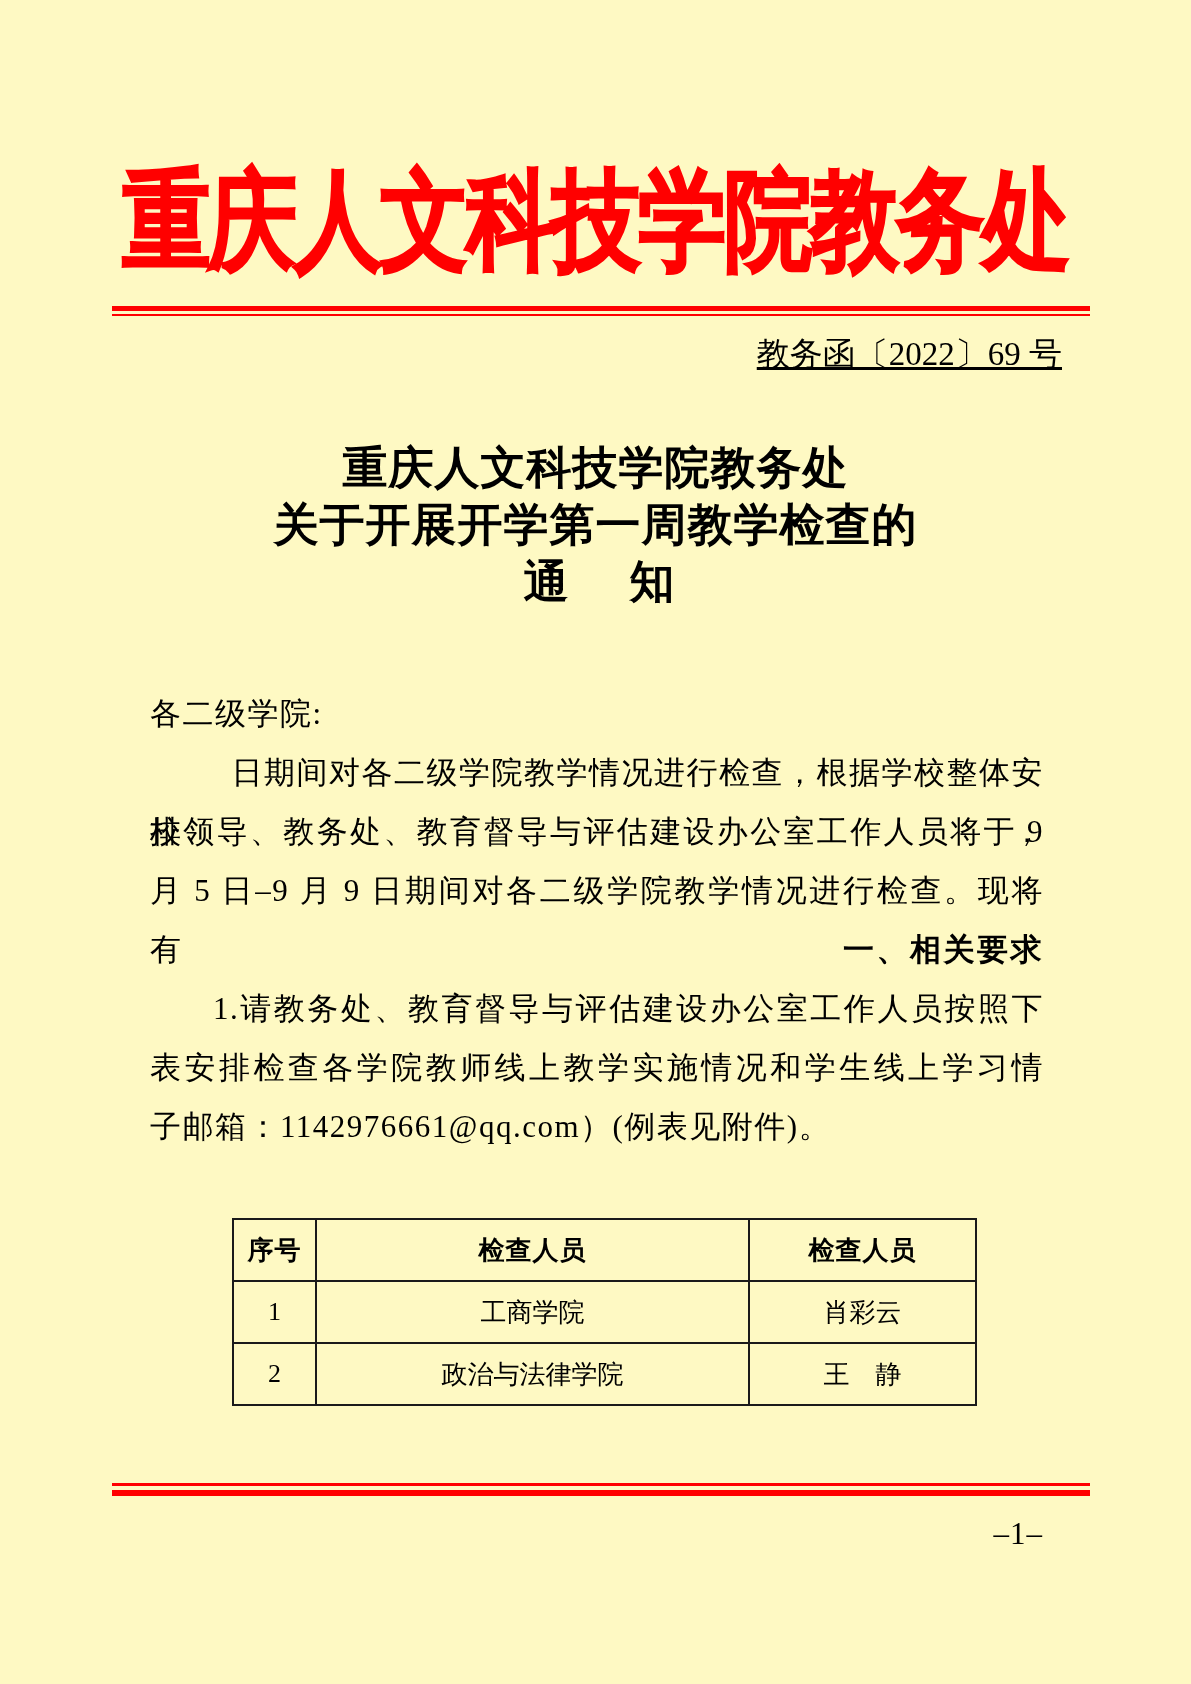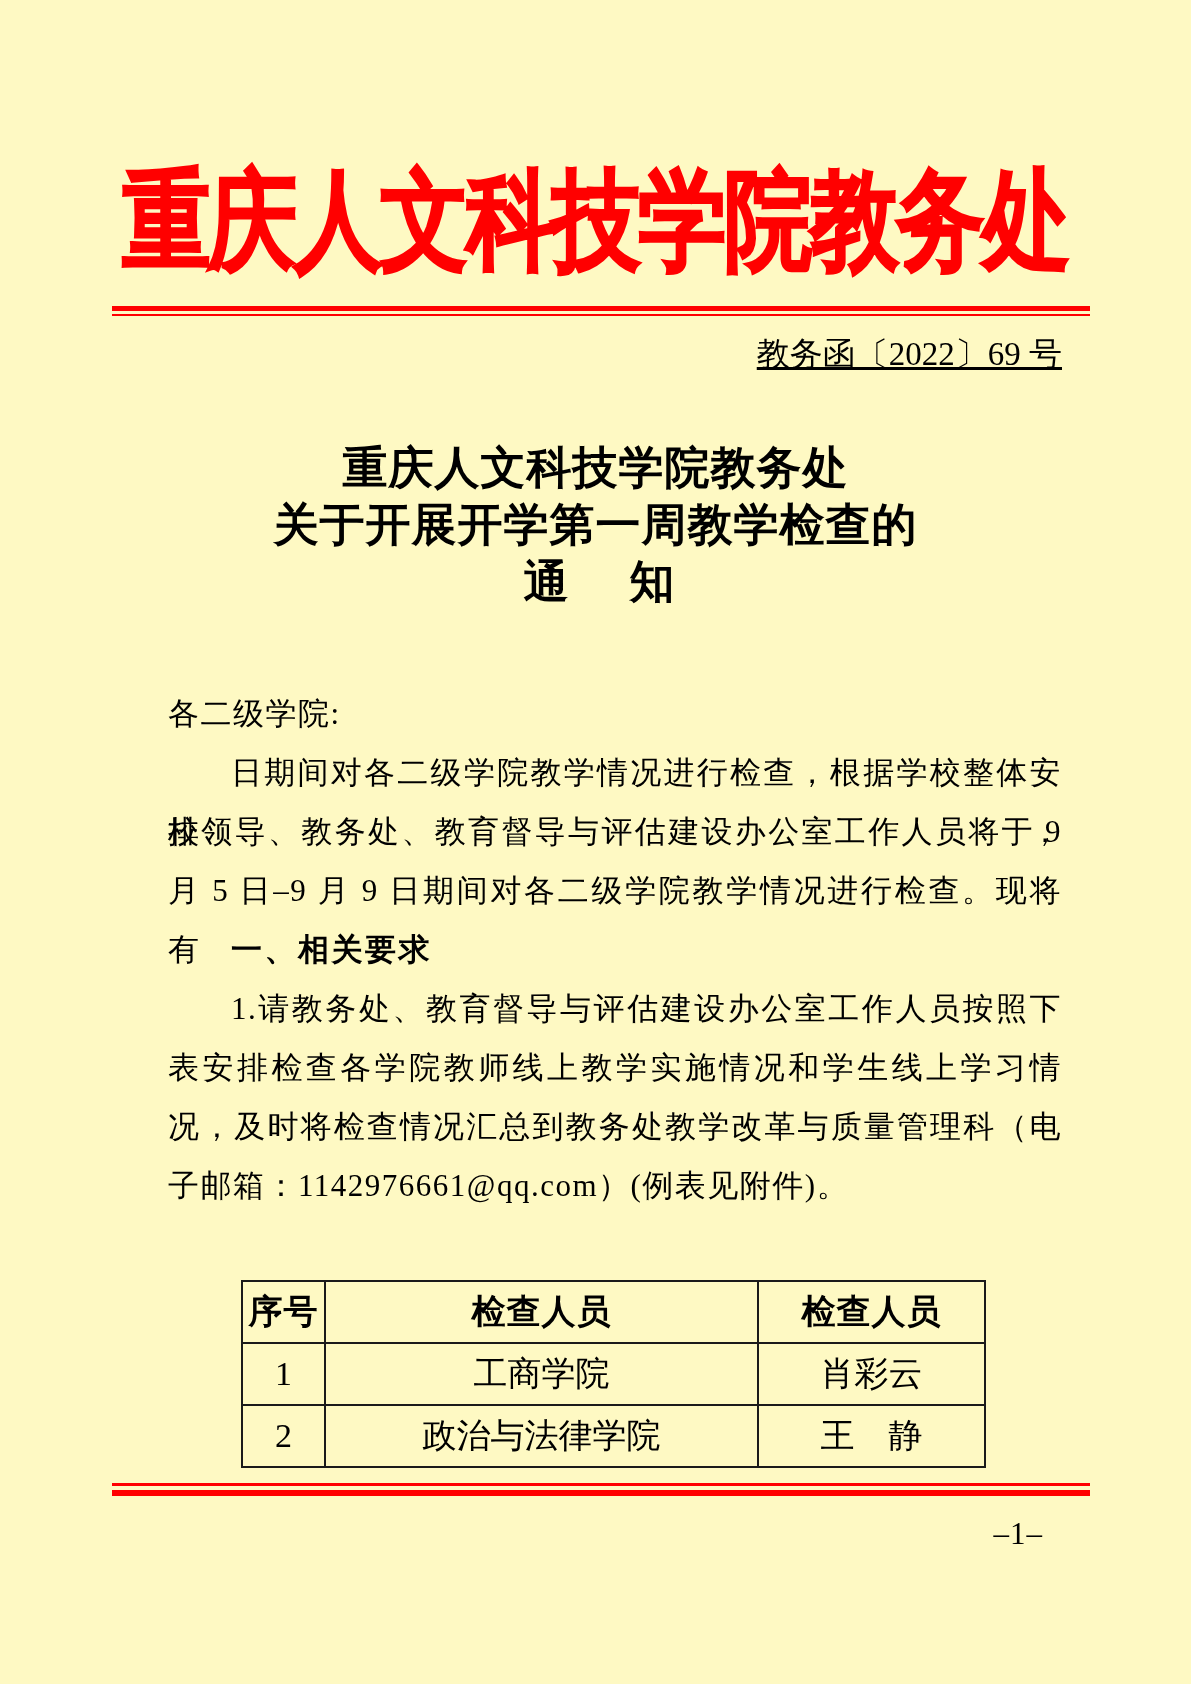--- a/index.html
+++ b/index.html
@@ -54,47 +54,45 @@
     font-size:45px;line-height:57px;
     font-family:"Liberation Serif", serif;
     letter-spacing:1px;
   }
   .doc-title .notice{display:inline-block;margin-left:8px;}
   .doc-title .notice .c1{margin-right:60px;}
   
   .body-text{
     position:absolute;top:684px;left:150px;width:894px;
     font-size:31px;
-    margin-left:18px;
   }
   .bline{
     height:59px;line-height:59px;
     letter-spacing:1.5px;
     white-space:nowrap;
   
   }
   .bline.just{
     white-space:normal;
     text-align:justify;
     text-align-last:justify;
   }
-  .bline.indent{text-indent:63px;}
+  .bline.indent{text-indent:63px;text-align:right;}
   .bline.sect{
     font-family:"Liberation Sans", sans-serif;
     font-weight:700;
     letter-spacing:2.5px;
   }
   
   table.insp{
-    position:absolute;top:1280px;left:232px;
+    position:absolute;top:1218px;left:232px;
     width:743px;
     border-collapse:collapse;
     table-layout:fixed;
-    font-size:34px;
-    margin-left:9px;
+    font-size:26px;
   }
   table.insp col.c1{width:83px;}
   table.insp col.c2{width:433px;}
   table.insp col.c3{width:227px;}
   table.insp th, table.insp td{
     border:2px solid #1a1a1a;
     height:60px;
     text-align:center;
     vertical-align:middle;
     padding:0;
@@ -140,21 +138,20 @@
   </div>
 
   <div class="body-text">
     <div class="bline">各二级学院:</div>
     <div class="bline just indent">日期间对各二级学院教学情况进行检查，根据学校整体安排，</div>
     <div class="bline just">校领导、教务处、教育督导与评估建设办公室工作人员将于 9</div>
     <div class="bline just">月 5 日–9 月 9 日期间对各二级学院教学情况进行检查。现将有</div>
     <div class="bline sect indent">一、相关要求</div>
     <div class="bline just indent">1.请教务处、教育督导与评估建设办公室工作人员按照下</div>
     <div class="bline just">表安排检查各学院教师线上教学实施情况和学生线上学习情</div>
-    <div class="bline just">况，及时将检查情况汇总到教务处教学改革与质量管理科（电</div>
     <div class="bline">子邮箱：1142976661@qq.com）(例表见附件)。</div>
   </div>
 
   <table class="insp">
     <colgroup>
         <col class="c1">
         <col class="c2">
         <col class="c3">
       </colgroup>
     <tbody>

